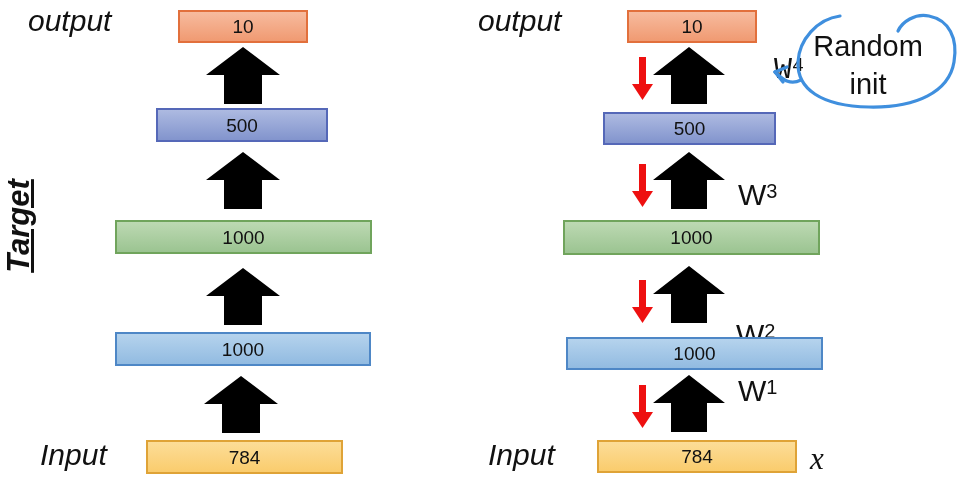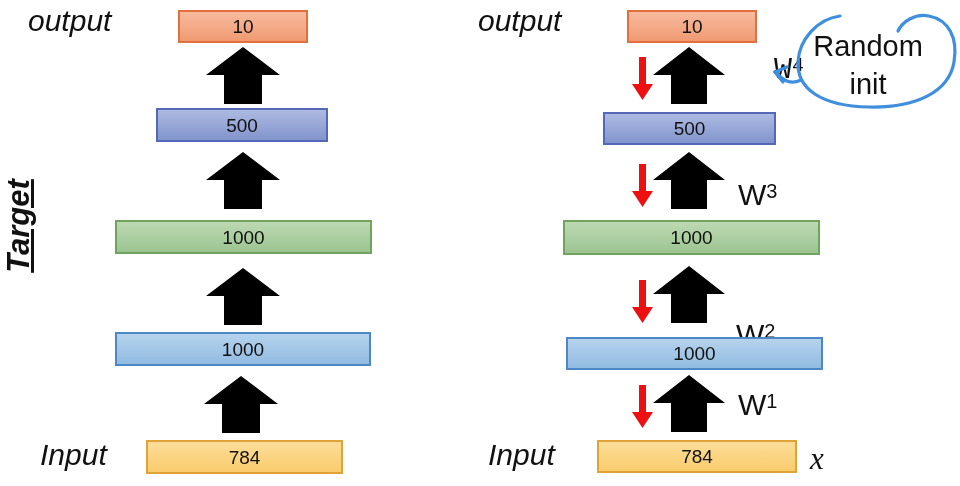--- a/index.html
+++ b/index.html
@@ -151,21 +151,21 @@
   </div>
 
   <div class="layer-box c-lightblue" style="left:566px; top:337px; width:257px; height:33px;">1000</div>
 
   <svg class="arrow" style="left:632px; top:385px;" width="21" height="43" viewBox="0 0 21 43">
     <polygon points="7,0 14,0 14,27 21,27 10.5,43 0,27 7,27" fill="#EE1010"></polygon>
   </svg>
   <svg class="arrow" style="left:653px; top:375px;" width="72" height="57" viewBox="0 0 72 57">
     <polygon points="36,0 72,28 54,28 54,57 18,57 18,28 0,28" fill="#000"></polygon>
   </svg>
-  <div class="w-label" style="left:738px; top:390px;">
+  <div class="w-label" style="left:738px; top:376px;">
     <span>W</span><sup>1</sup>
   </div>
 
   <div class="txt-label" style="left:488px; top:438px;">Input</div>
 
   <div class="layer-box c-yellow" style="left:597px; top:440px; width:200px; height:33px;">784</div>
 
   <div class="input-sym" style="left:810px; top:441px;">x</div>
 
   <svg class="arrow" style="left:755px; top:3px;" width="205" height="118" viewBox="0 0 205 118">

